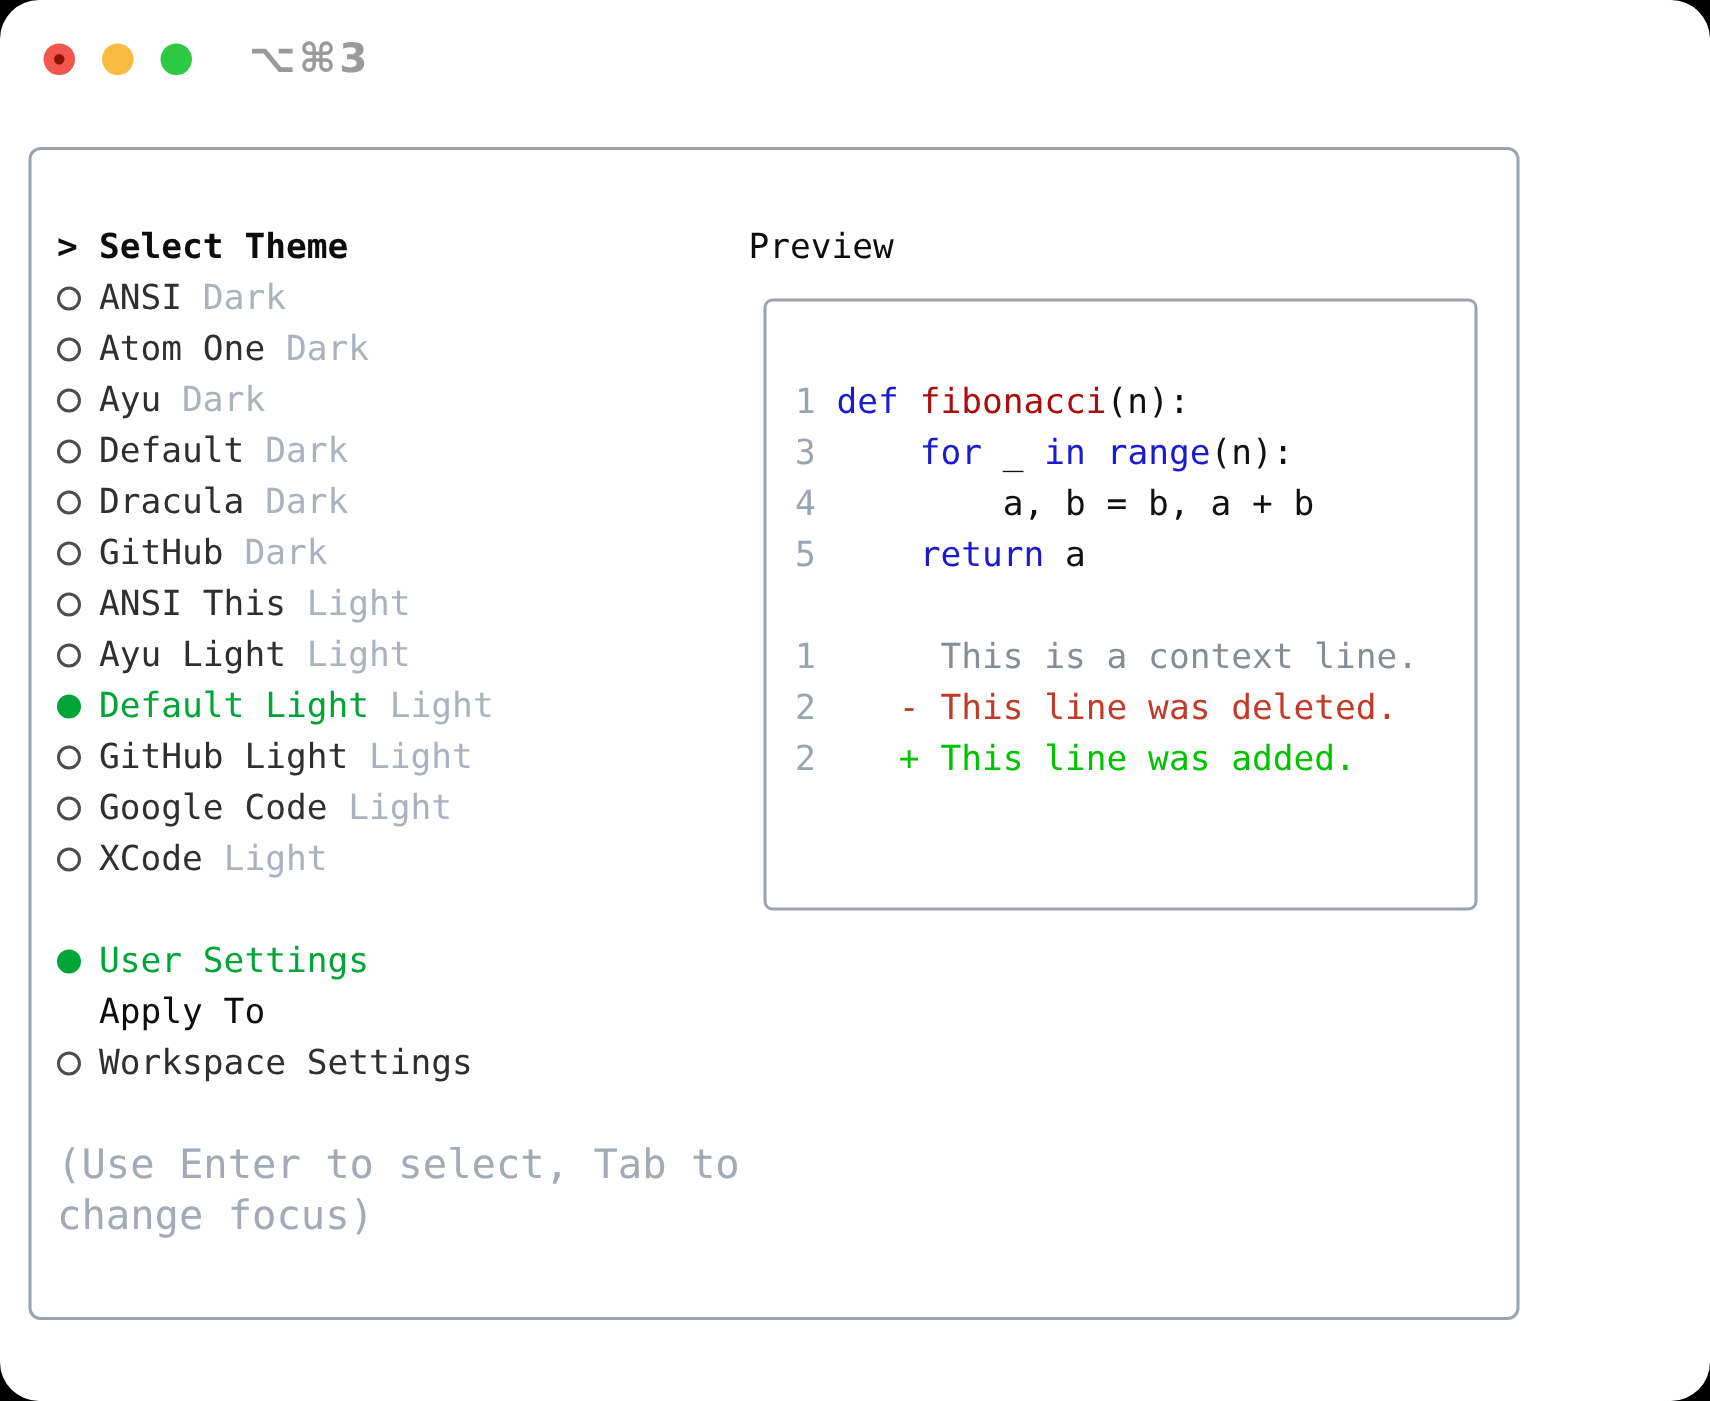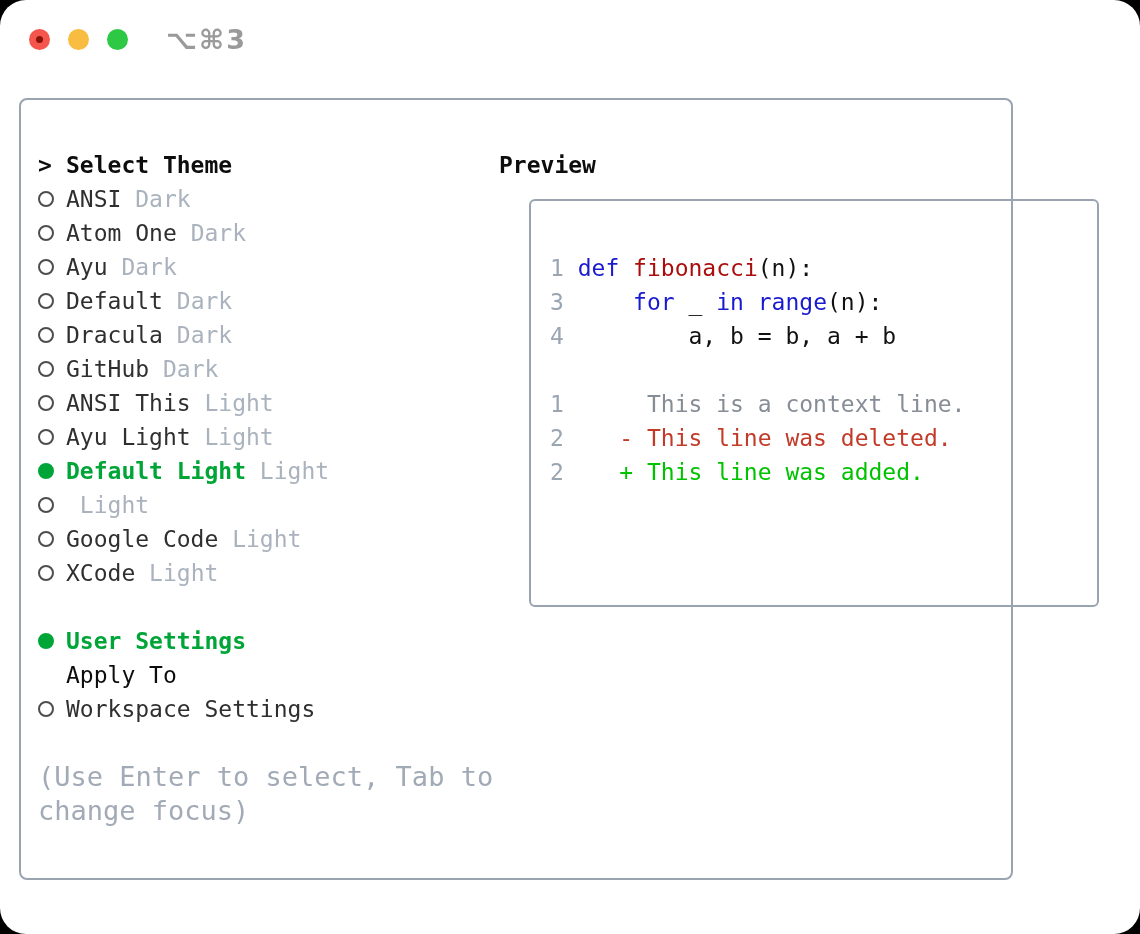--- a/index.html
+++ b/index.html
@@ -46,39 +46,38 @@
   .marker{width:28px;display:flex;align-items:center;flex:none;}
   .focus-char{font-weight:bold;color:var(--heading);}
   .hdr{font-weight:bold;color:var(--heading);}
   .hdr2{color:var(--heading);}
   .radio{
     width:12px;height:12px;border-radius:50%;
     border:2px solid var(--radio);
     box-sizing:content-box;
   }
   .row.selected .radio{background:var(--green);border-color:var(--green);}
-  .row.selected .nm{color:var(--green);font-weight:bold;}
+  .row.selected .nm{color:var(--green);}
   .variant{color:var(--dim);}
   
   .help{
     position:absolute;left:38px;top:760px;
     font-size:27px;line-height:34px;color:var(--help);
   }
   
   .preview-title{
     position:absolute;left:499px;top:148px;height:34px;line-height:34px;
-    font-size:23px;font-weight:bold;color:var(--heading);
+    font-size:23px;font-weight:normal;color:var(--heading);
   }
   .pbox{
-    position:absolute;left:509px;top:199px;width:570px;height:408px;
+    position:absolute;left:509px;top:199px;width:476px;height:408px;
     border:2px solid var(--border);border-radius:6px;
     box-sizing:border-box;
     padding:50px 0 0 19px;
     overflow:hidden;
-    margin-left:20px;
   }
   .pline{height:34px;line-height:34px;font-size:23px;white-space:pre;}
   .c-num{color:var(--num);}
   .c-kw{color:var(--kw);}
   .c-fn{color:var(--fn);}
   .c-plain{color:var(--plain);}
   .c-ctx{color:var(--ctx);}
   .c-del{color:var(--del);}
   .c-add{color:var(--add);}
 </style>
@@ -106,21 +105,21 @@
 
   <div class="row"><span class="marker"><span class="radio"></span></span><span class="nm">ANSI</span><span class="variant"> Dark</span></div>
       <div class="row"><span class="marker"><span class="radio"></span></span><span class="nm">Atom One</span><span class="variant"> Dark</span></div>
       <div class="row"><span class="marker"><span class="radio"></span></span><span class="nm">Ayu</span><span class="variant"> Dark</span></div>
       <div class="row"><span class="marker"><span class="radio"></span></span><span class="nm">Default</span><span class="variant"> Dark</span></div>
       <div class="row"><span class="marker"><span class="radio"></span></span><span class="nm">Dracula</span><span class="variant"> Dark</span></div>
       <div class="row"><span class="marker"><span class="radio"></span></span><span class="nm">GitHub</span><span class="variant"> Dark</span></div>
       <div class="row"><span class="marker"><span class="radio"></span></span><span class="nm">ANSI This</span><span class="variant"> Light</span></div>
       <div class="row"><span class="marker"><span class="radio"></span></span><span class="nm">Ayu Light</span><span class="variant"> Light</span></div>
       <div class="row selected"><span class="marker"><span class="radio"></span></span><span class="nm">Default Light</span><span class="variant"> Light</span></div>
-      <div class="row"><span class="marker"><span class="radio"></span></span><span class="variant"> Light</span></div>
+      <div class="row"><span class="marker"><span class="radio"></span></span><span class="nm">GitHub Light</span><span class="variant"> Light</span></div>
       <div class="row"><span class="marker"><span class="radio"></span></span><span class="nm">Google Code</span><span class="variant"> Light</span></div>
       <div class="row"><span class="marker"><span class="radio"></span></span><span class="nm">XCode</span><span class="variant"> Light</span></div>
     </div>
 
   <div class="list apply">
     <div class="row selected"><span class="marker"><span class="radio"></span></span><span class="nm">User Settings</span></div>
 
   <div class="row">
       <span class="marker"></span>
       <span class="hdr2">Apply To</span>
@@ -133,19 +132,20 @@
     <div>change focus)</div>
   </div>
 
   <div class="preview-title">Preview</div>
 
   <div class="pbox">
 
   <div class="pline"><span class="c-num">1 </span><span class="c-kw">def</span><span class="c-plain"> </span><span class="c-fn">fibonacci</span><span class="c-plain">(n):</span></div>
       <div class="pline"><span class="c-num">3 </span><span class="c-plain">    </span><span class="c-kw">for</span><span class="c-plain"> _ </span><span class="c-kw">in</span><span class="c-plain"> </span><span class="c-kw">range</span><span class="c-plain">(n):</span></div>
       <div class="pline"><span class="c-num">4 </span><span class="c-plain">        a, b = b, a + b</span></div>
+      <div class="pline"><span class="c-num">5 </span><span class="c-plain">    </span><span class="c-kw">return</span><span class="c-plain"> a</span></div>
       <div class="pline"> </div>
       <div class="pline"><span class="c-num">1 </span><span class="c-ctx">     This is a context line.</span></div>
       <div class="pline"><span class="c-num">2 </span><span class="c-del">   - This line was deleted.</span></div>
       <div class="pline"><span class="c-num">2 </span><span class="c-add">   + This line was added.</span></div>
     </div>
 
 </div>
 
 </body></html>

